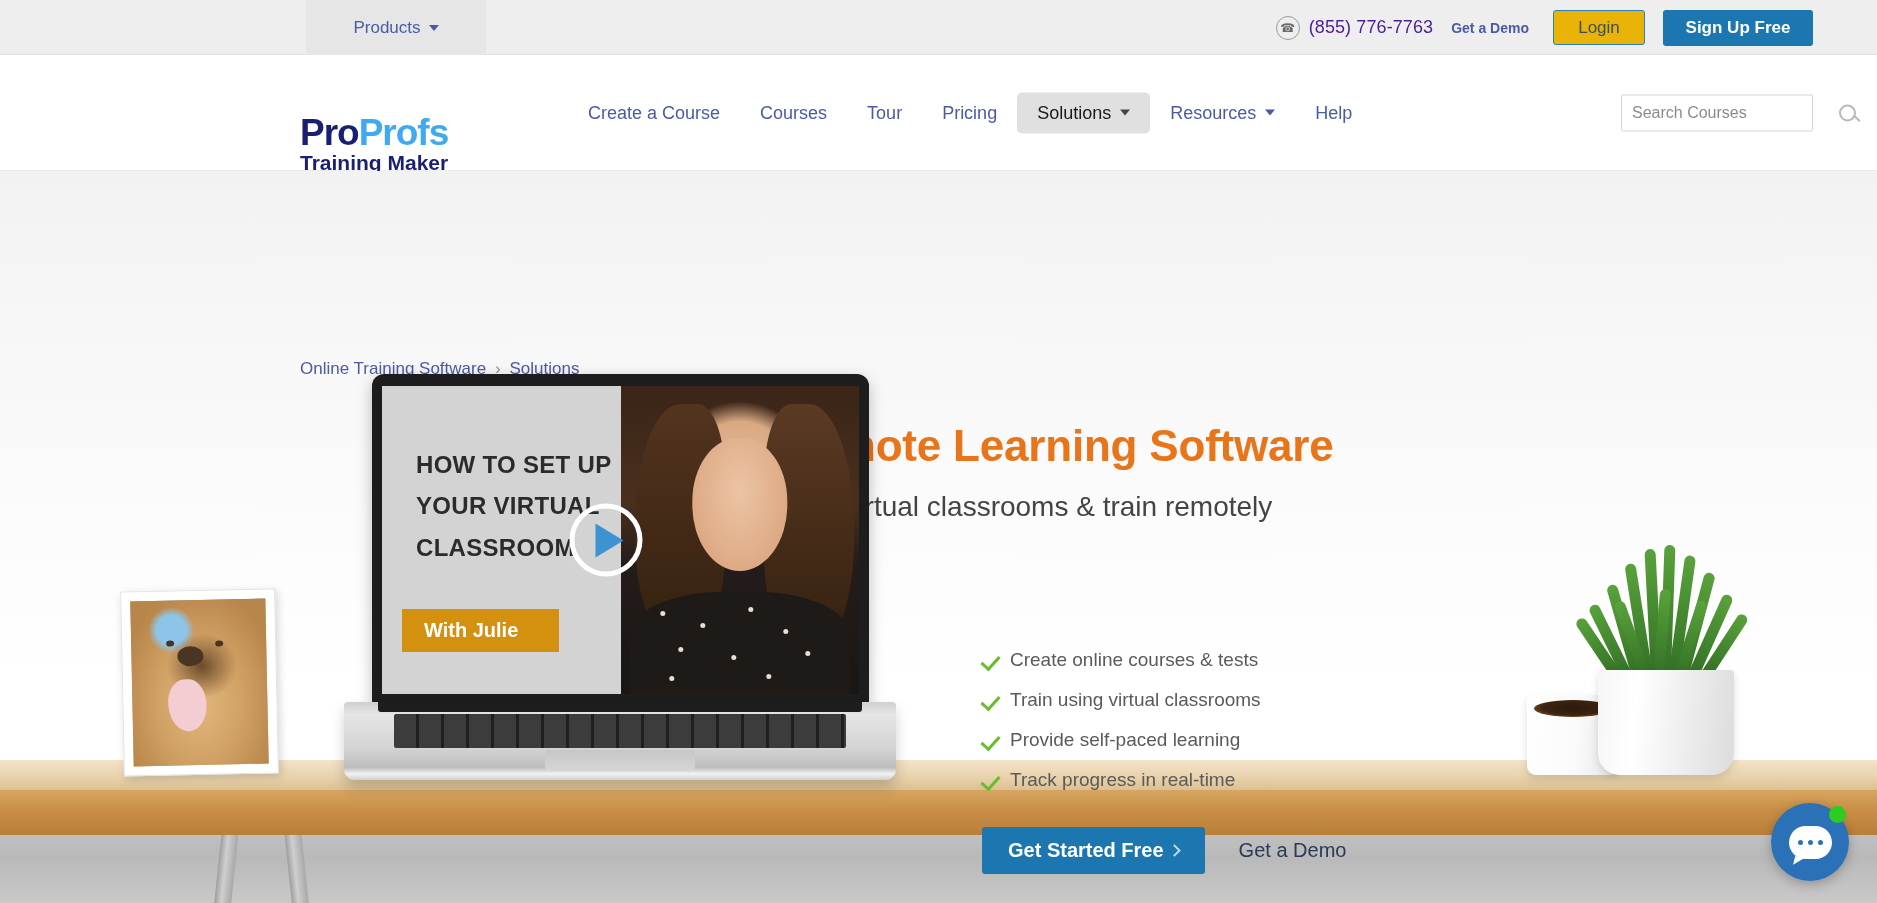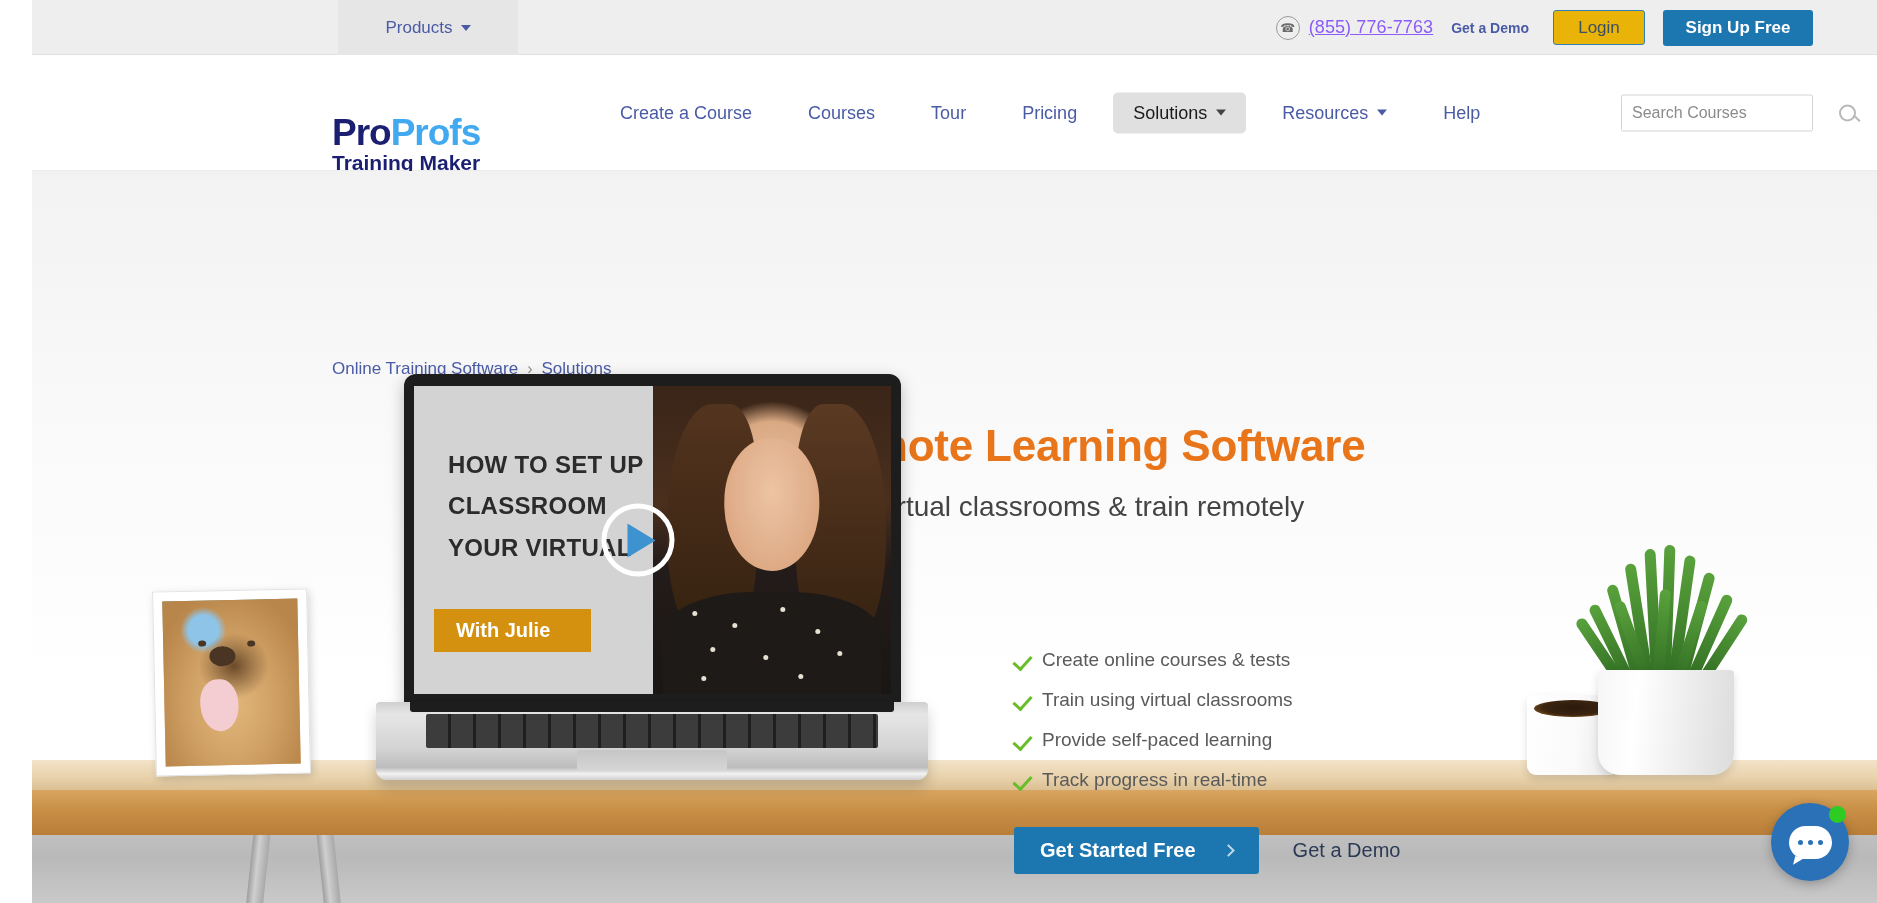--- a/index.html
+++ b/index.html
@@ -1,21 +1,21 @@
 <!DOCTYPE html>
 <html><head>
 <meta charset="utf-8">
 <style>
   * { box-sizing: border-box; margin: 0; padding: 0; }
   html, body {
     width: 1877px; height: 903px;
     font-family: "Liberation Sans", sans-serif;
     background: #fff; overflow: hidden;
   }
-  .page { position: relative; width: 1877px; height: 903px; padding-left: 32px; }
+  .page { position: relative; width: 1877px; height: 903px; }
 
   
   .topbar {
     position: relative;
     height: 55px;
     background: #eeeeee;
     border-bottom: 1px solid #e0e0e0;
   }
   .products-tab {
     position: absolute; left: 306px; top: 0;
@@ -37,21 +37,21 @@
     position: absolute; right: 64px; top: 0; height: 55px;
     display: flex; align-items: center; gap: 0;
   }
   .phone-block { display: flex; align-items: center; gap: 9px; margin-right: 18px; }
   .phone-icon {
     width: 24px; height: 24px; border-radius: 50%;
     border: 1.5px solid #9a9a9a;
     display: flex; align-items: center; justify-content: center;
     color: #6b6b6b; font-size: 12px; line-height: 1;
   }
-  .phone-num { font-size: 18px; color: #8b5cf6; letter-spacing: .1px; text-decoration: underline; }
+  .phone-num { font-size: 18px; color: #4c1d95; letter-spacing: .1px; }
   .demo-link {
     font-size: 14px; font-weight: bold; color: #4a5ba6;
     text-decoration: none; margin-right: 24px; cursor: pointer;
   }
   .btn-login {
     width: 92px; height: 35px;
     border: 1px solid #2f80b5; border-radius: 3px;
     background: #eab308; color: #3d4f63;
     font-size: 17px; font-family: "Liberation Sans", sans-serif;
     cursor: pointer; margin-right: 18px;
@@ -79,21 +79,21 @@
   .logo .l1 .dark { color: #1b1f71; }
   .logo .l1 .light { color: #40a9f0; }
   .logo .l2 {
     font-size: 21px; font-weight: bold; color: #1b1f71;
     letter-spacing: 0px; margin-top: 1px; text-align: right;
     padding-right: 2px;
   }
   .navlinks {
     position: absolute; left: 568px; top: 50%;
     transform: translateY(-50%);
-    display: flex; align-items: flex-end; gap: 16px;
+    display: flex; align-items: flex-end; gap: 0;
   }
   .navlink {
     font-size: 18px; color: #4a5ba6;
     padding: 10px 20px; cursor: pointer; white-space: nowrap;
     display: flex; align-items: center; gap: 9px;
   }
   .navlink.active {
     background: #e0e0e0; border-radius: 5px; color: #1a1a1a;
     font-weight: normal;
   }
@@ -353,21 +353,21 @@
 
   .ctas {
     position: absolute; left: 982px; top: 656px;
     display: flex; align-items: center; gap: 34px;
   }
   .btn-start {
     height: 47px; padding: 0 26px;
     background: #1c76af; color: #fff; border: none; border-radius: 3px;
     font-size: 20px; font-weight: bold;
     font-family: "Liberation Sans", sans-serif;
-    display: flex; align-items: center; gap: 28px; cursor: pointer;
+    display: flex; align-items: center; gap: 6px; cursor: pointer;
   }
   .chev {
     width: 9px; height: 9px; border: solid rgba(255,255,255,.72);
     border-width: 2px 2px 0 0; transform: rotate(45deg);
   }
   .link-demo {
     font-size: 20px; color: #2b3a55; font-weight: normal;
     text-decoration: none; cursor: pointer;
   }
 
@@ -499,22 +499,22 @@
               <span class="dot" style="left:70%;top:36%"></span>
               <span class="dot" style="left:22%;top:54%"></span>
               <span class="dot" style="left:46%;top:62%"></span>
               <span class="dot" style="left:80%;top:58%"></span>
               <span class="dot" style="left:62%;top:80%"></span>
               <span class="dot" style="left:18%;top:82%"></span>
             </div>
           </div>
           <div class="vid-text">
             <div>HOW TO SET UP</div>
+            <div>YOUR VIRTUAL</div>
             <div>CLASSROOM</div>
-            <div>YOUR VIRTUAL</div>
           </div>
           <div class="vid-badge">With Julie</div>
           <div class="playbtn">
             <span class="tri"></span>
           </div>
         </div>
       </div>
       <div class="laptop-base">
         <div class="hinge"></div>
         <div class="keyboard"></div>

